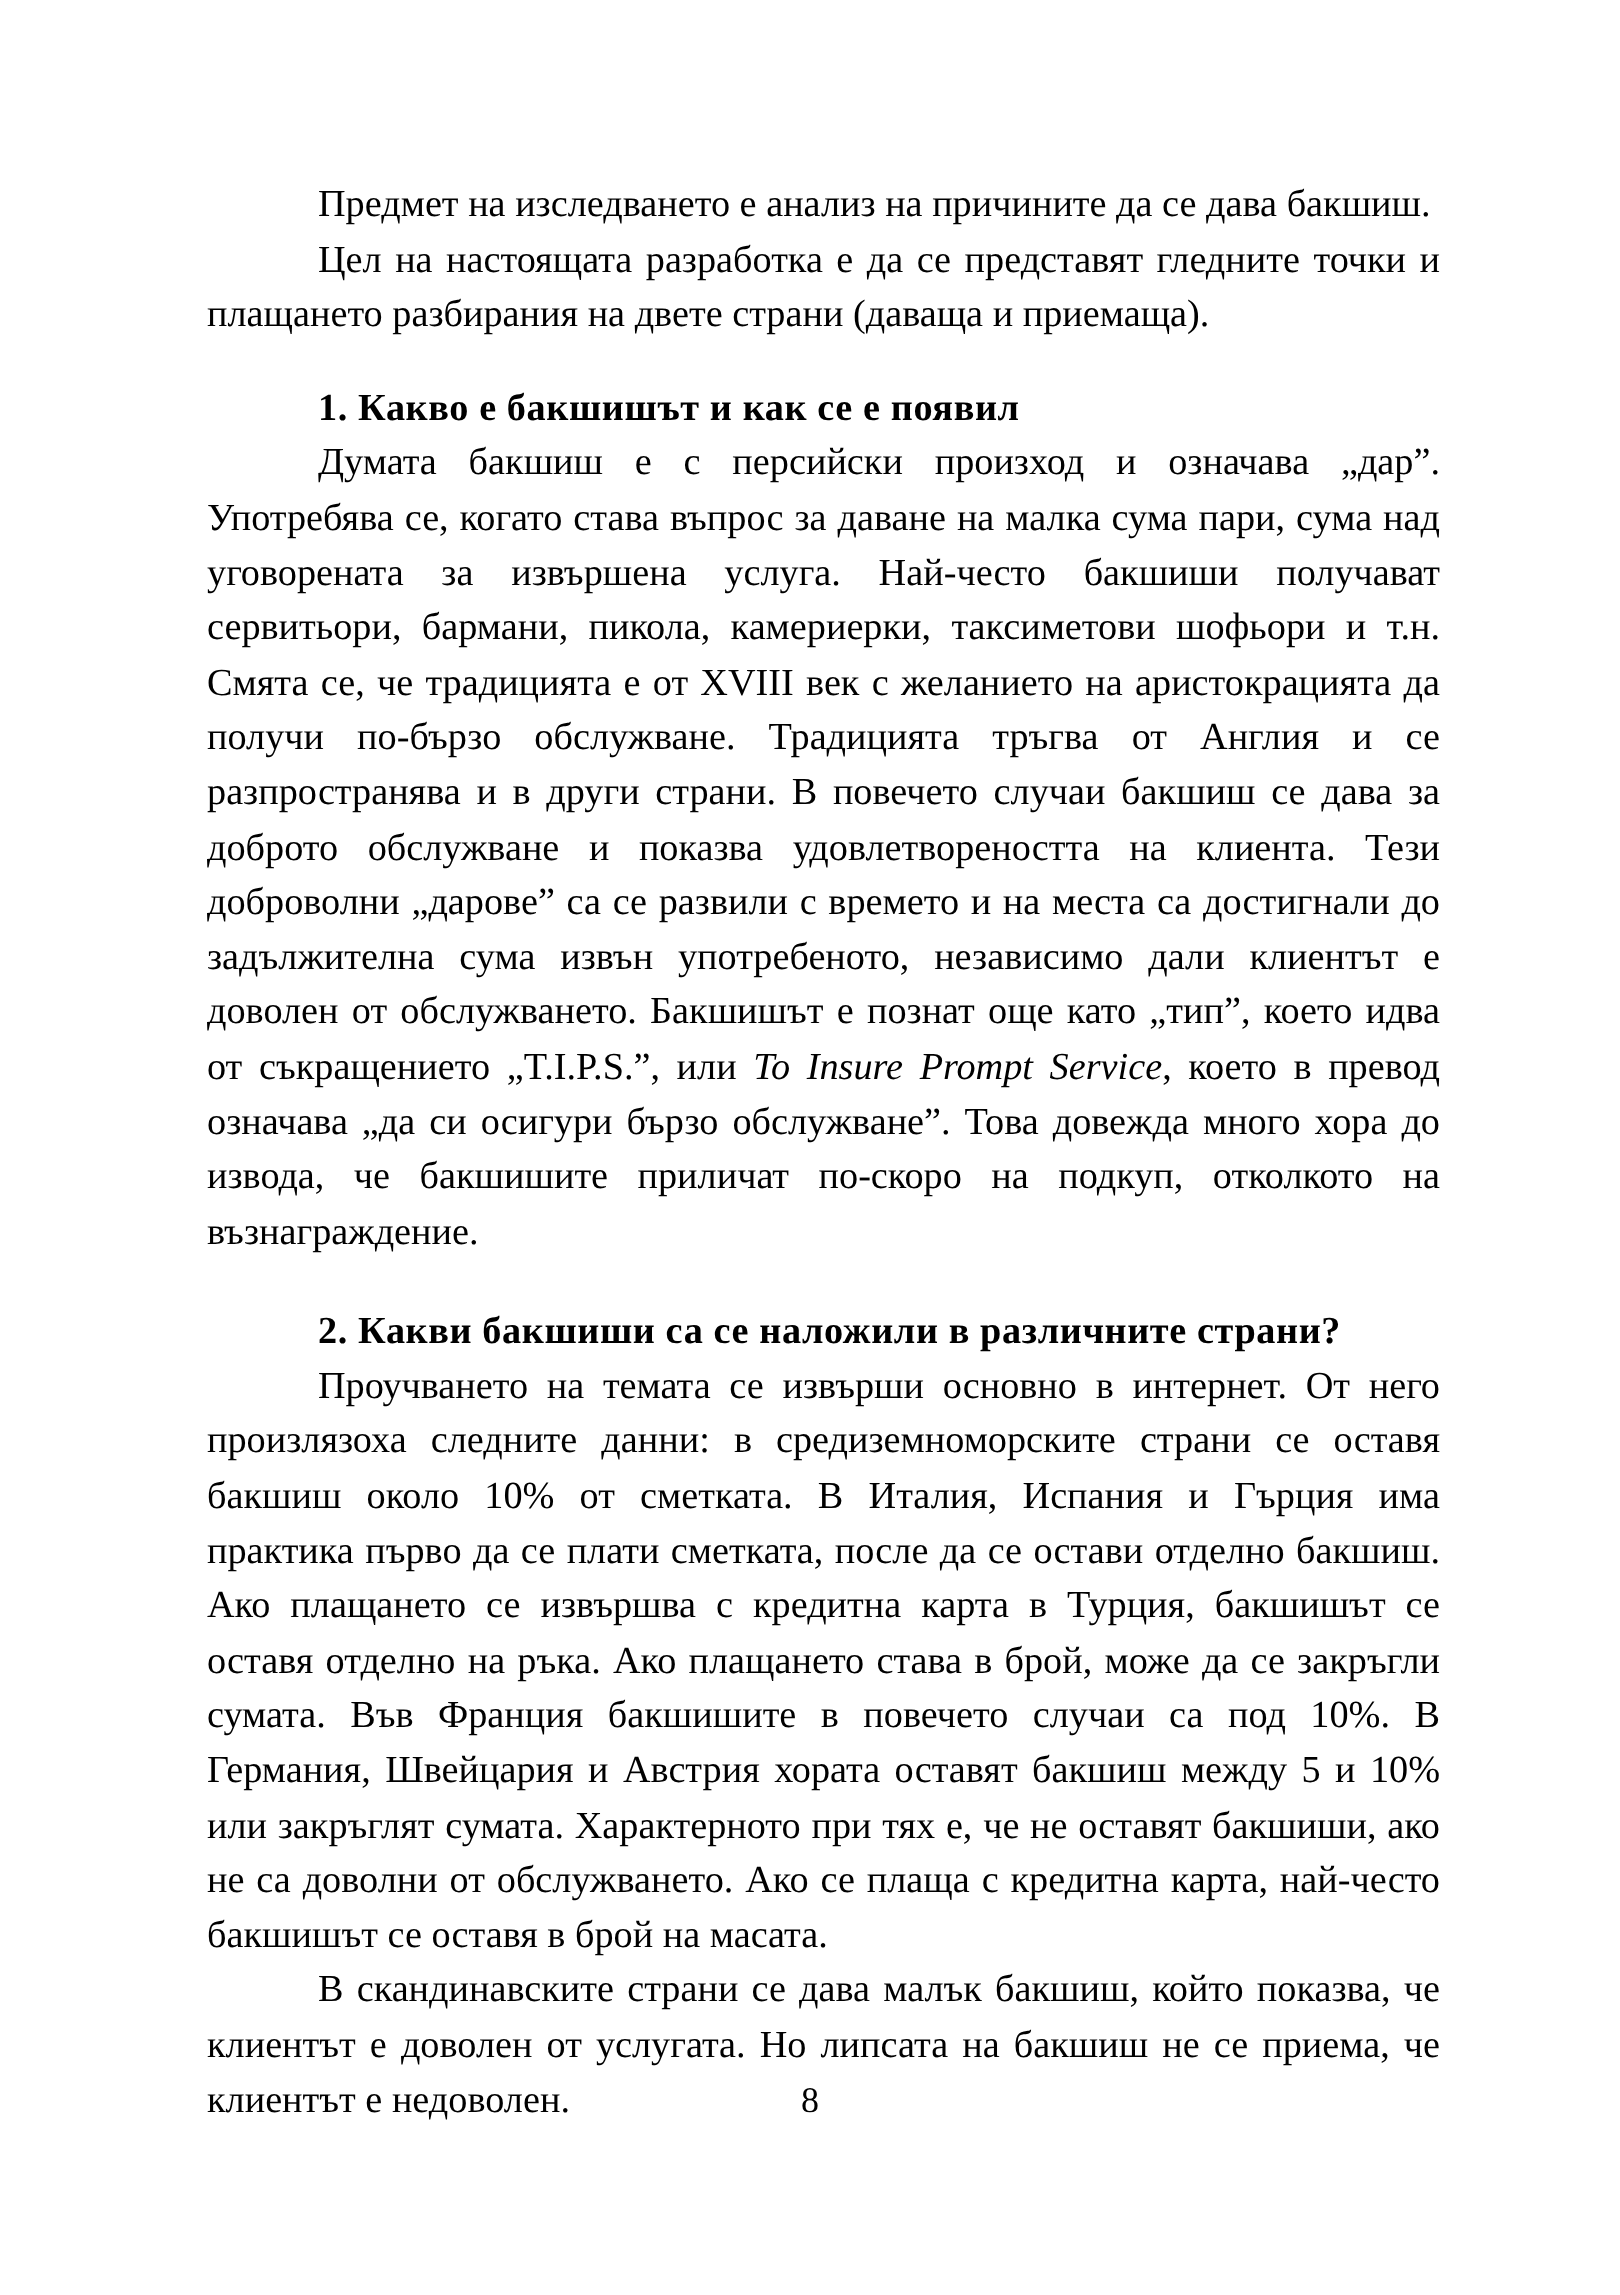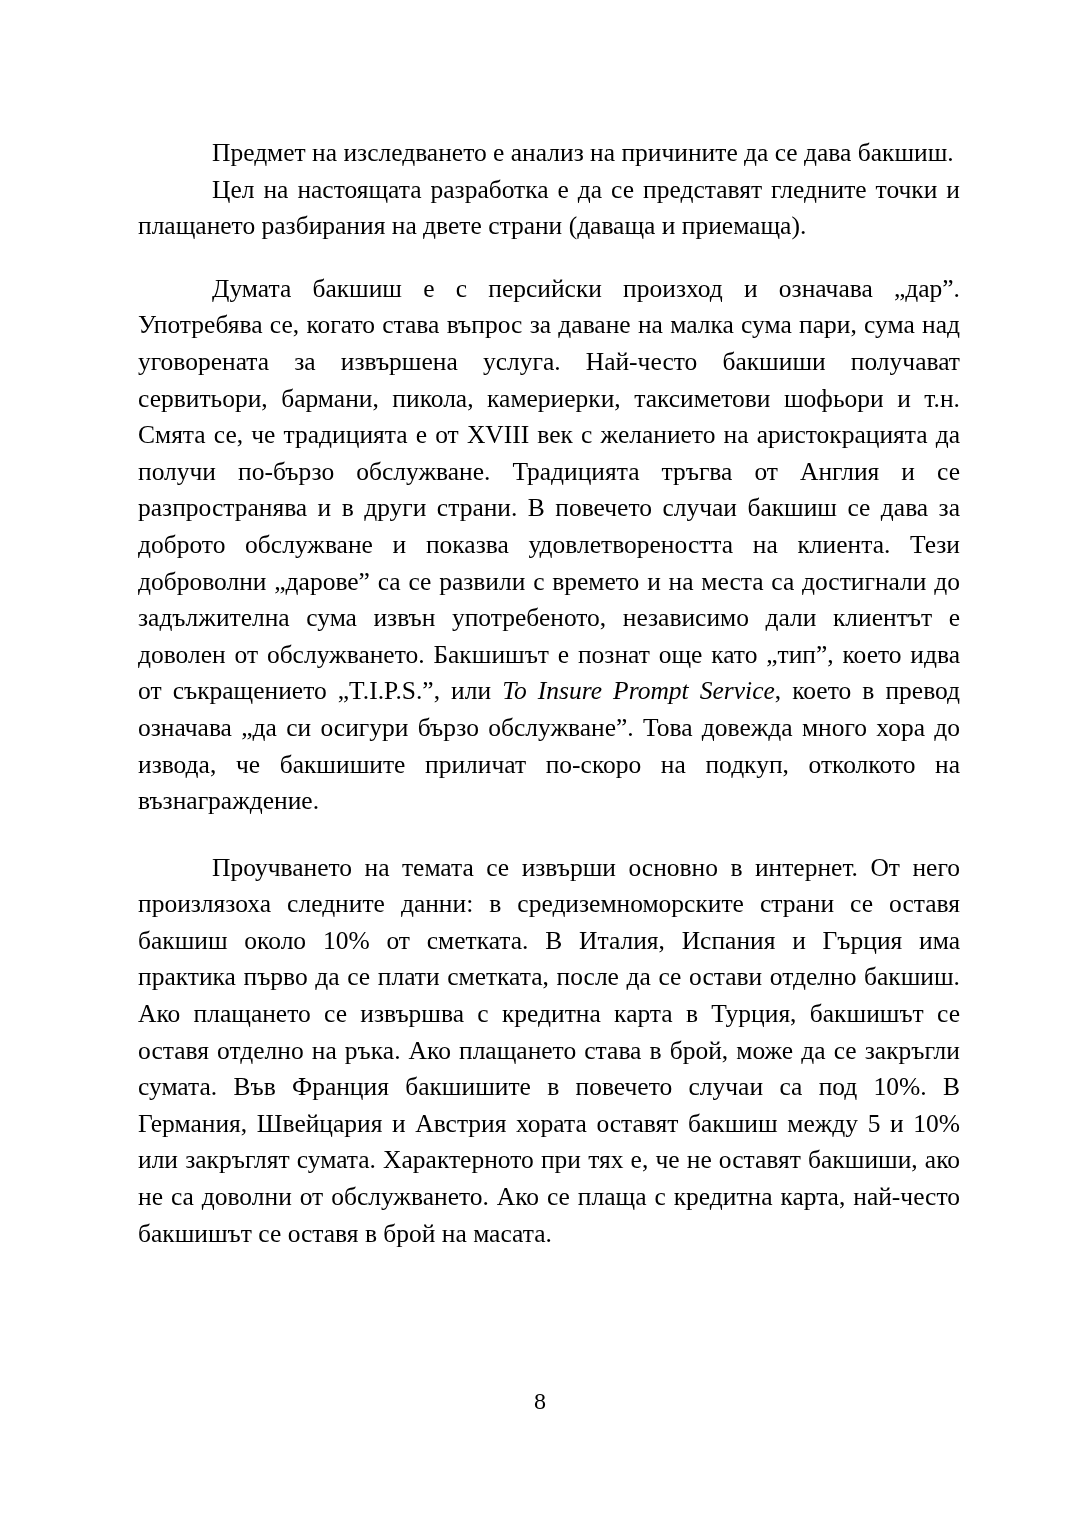--- a/index.html
+++ b/index.html
@@ -13,21 +13,21 @@
     height: 1530px;
     background: #ffffff;
     font-family: "Liberation Serif", "DejaVu Serif", serif;
     color: #000000;
     box-sizing: border-box;
     overflow: hidden;
   }
   .content {
     position: absolute;
     left: 138px;
-    top: 135px;
+    top: 118px;
     width: 822px;
   }
   p.body-text {
     margin: 0;
     font-size: 25.5px;
     line-height: 36.6px;
     text-align: justify;
     text-indent: 74px;
     hyphens: manual;
   }
@@ -58,24 +58,27 @@
 <body>
 
 <div class="page">
   <div class="content">
 
     <p class="body-text">Предмет на изследването е анализ на причините да се дава бакшиш.</p>
     <p class="body-text">Цел на настоящата разработка е да се представят гледните точки и плащането разбирания на двете страни (даваща и приемаща).</p>
 
     <div class="spacer-md"></div>
 
+    <h2 class="section-heading">1. Какво е бакшишът и как се е появил</h2>
 
     <p class="body-text"><span>Думата бакшиш е с персийски произход и означава „дар”. Употребява се, когато става въпрос за даване на малка сума пари, сума над уговорената за извършена услуга. Най-често бакшиши получават сервитьори, бармани, пикола, камериерки, таксиметови шофьори и т.н. Смята се, че традицията е от XVIII век с желанието на аристокрацията да получи по-бързо обслужване. Традицията тръгва от Англия и се разпространява и в други страни. В повечето случаи бакшиш се дава за доброто обслужване и показва удовлетвореността на клиента. Тези доброволни „дарове” са се развили с времето и на места са достигнали до задължителна сума извън употребеното, независимо дали клиентът е доволен от обслужването. Бакшишът е познат още като „тип”, което идва от съкращението „T.I.P.S.”, или </span><i class="ital">To Insure Prompt Service</i><span>, което в превод означава „да си осигури бързо обслужване”. Това довежда много хора до извода, че бакшишите приличат по-скоро на подкуп, отколкото на възнаграждение.</span></p>
 
     <div class="spacer-lg"></div>
 
+    <h2 class="section-heading">2. Какви бакшиши са се наложили в различните страни?</h2>
 
     <p class="body-text">Проучването на темата се извърши основно в интернет. От него произлязоха следните данни: в средиземноморските страни се оставя бакшиш около 10% от сметката. В Италия, Испания и Гърция има практика първо да се плати сметката, после да се остави отделно бакшиш. Ако плащането се извършва с кредитна карта в Турция, бакшишът се оставя отделно на ръка. Ако плащането става в брой, може да се закръгли сумата. Във Франция бакшишите в повечето случаи са под 10%. В Германия, Швейцария и Австрия хората оставят бакшиш между 5 и 10% или закръглят сумата. Характерното при тях е, че не оставят бакшиши, ако не са доволни от обслужването. Ако се плаща с кредитна карта, най-често бакшишът се оставя в брой на масата.</p>
+    <p class="body-text">В скандинавските страни се дава малък бакшиш, който показва, че клиентът е доволен от услугата. Но липсата на бакшиш не се приема, че клиентът е недоволен.</p>
 
   </div>
 
   <div class="page-number">8</div>
 </div>
 
 </body></html>

